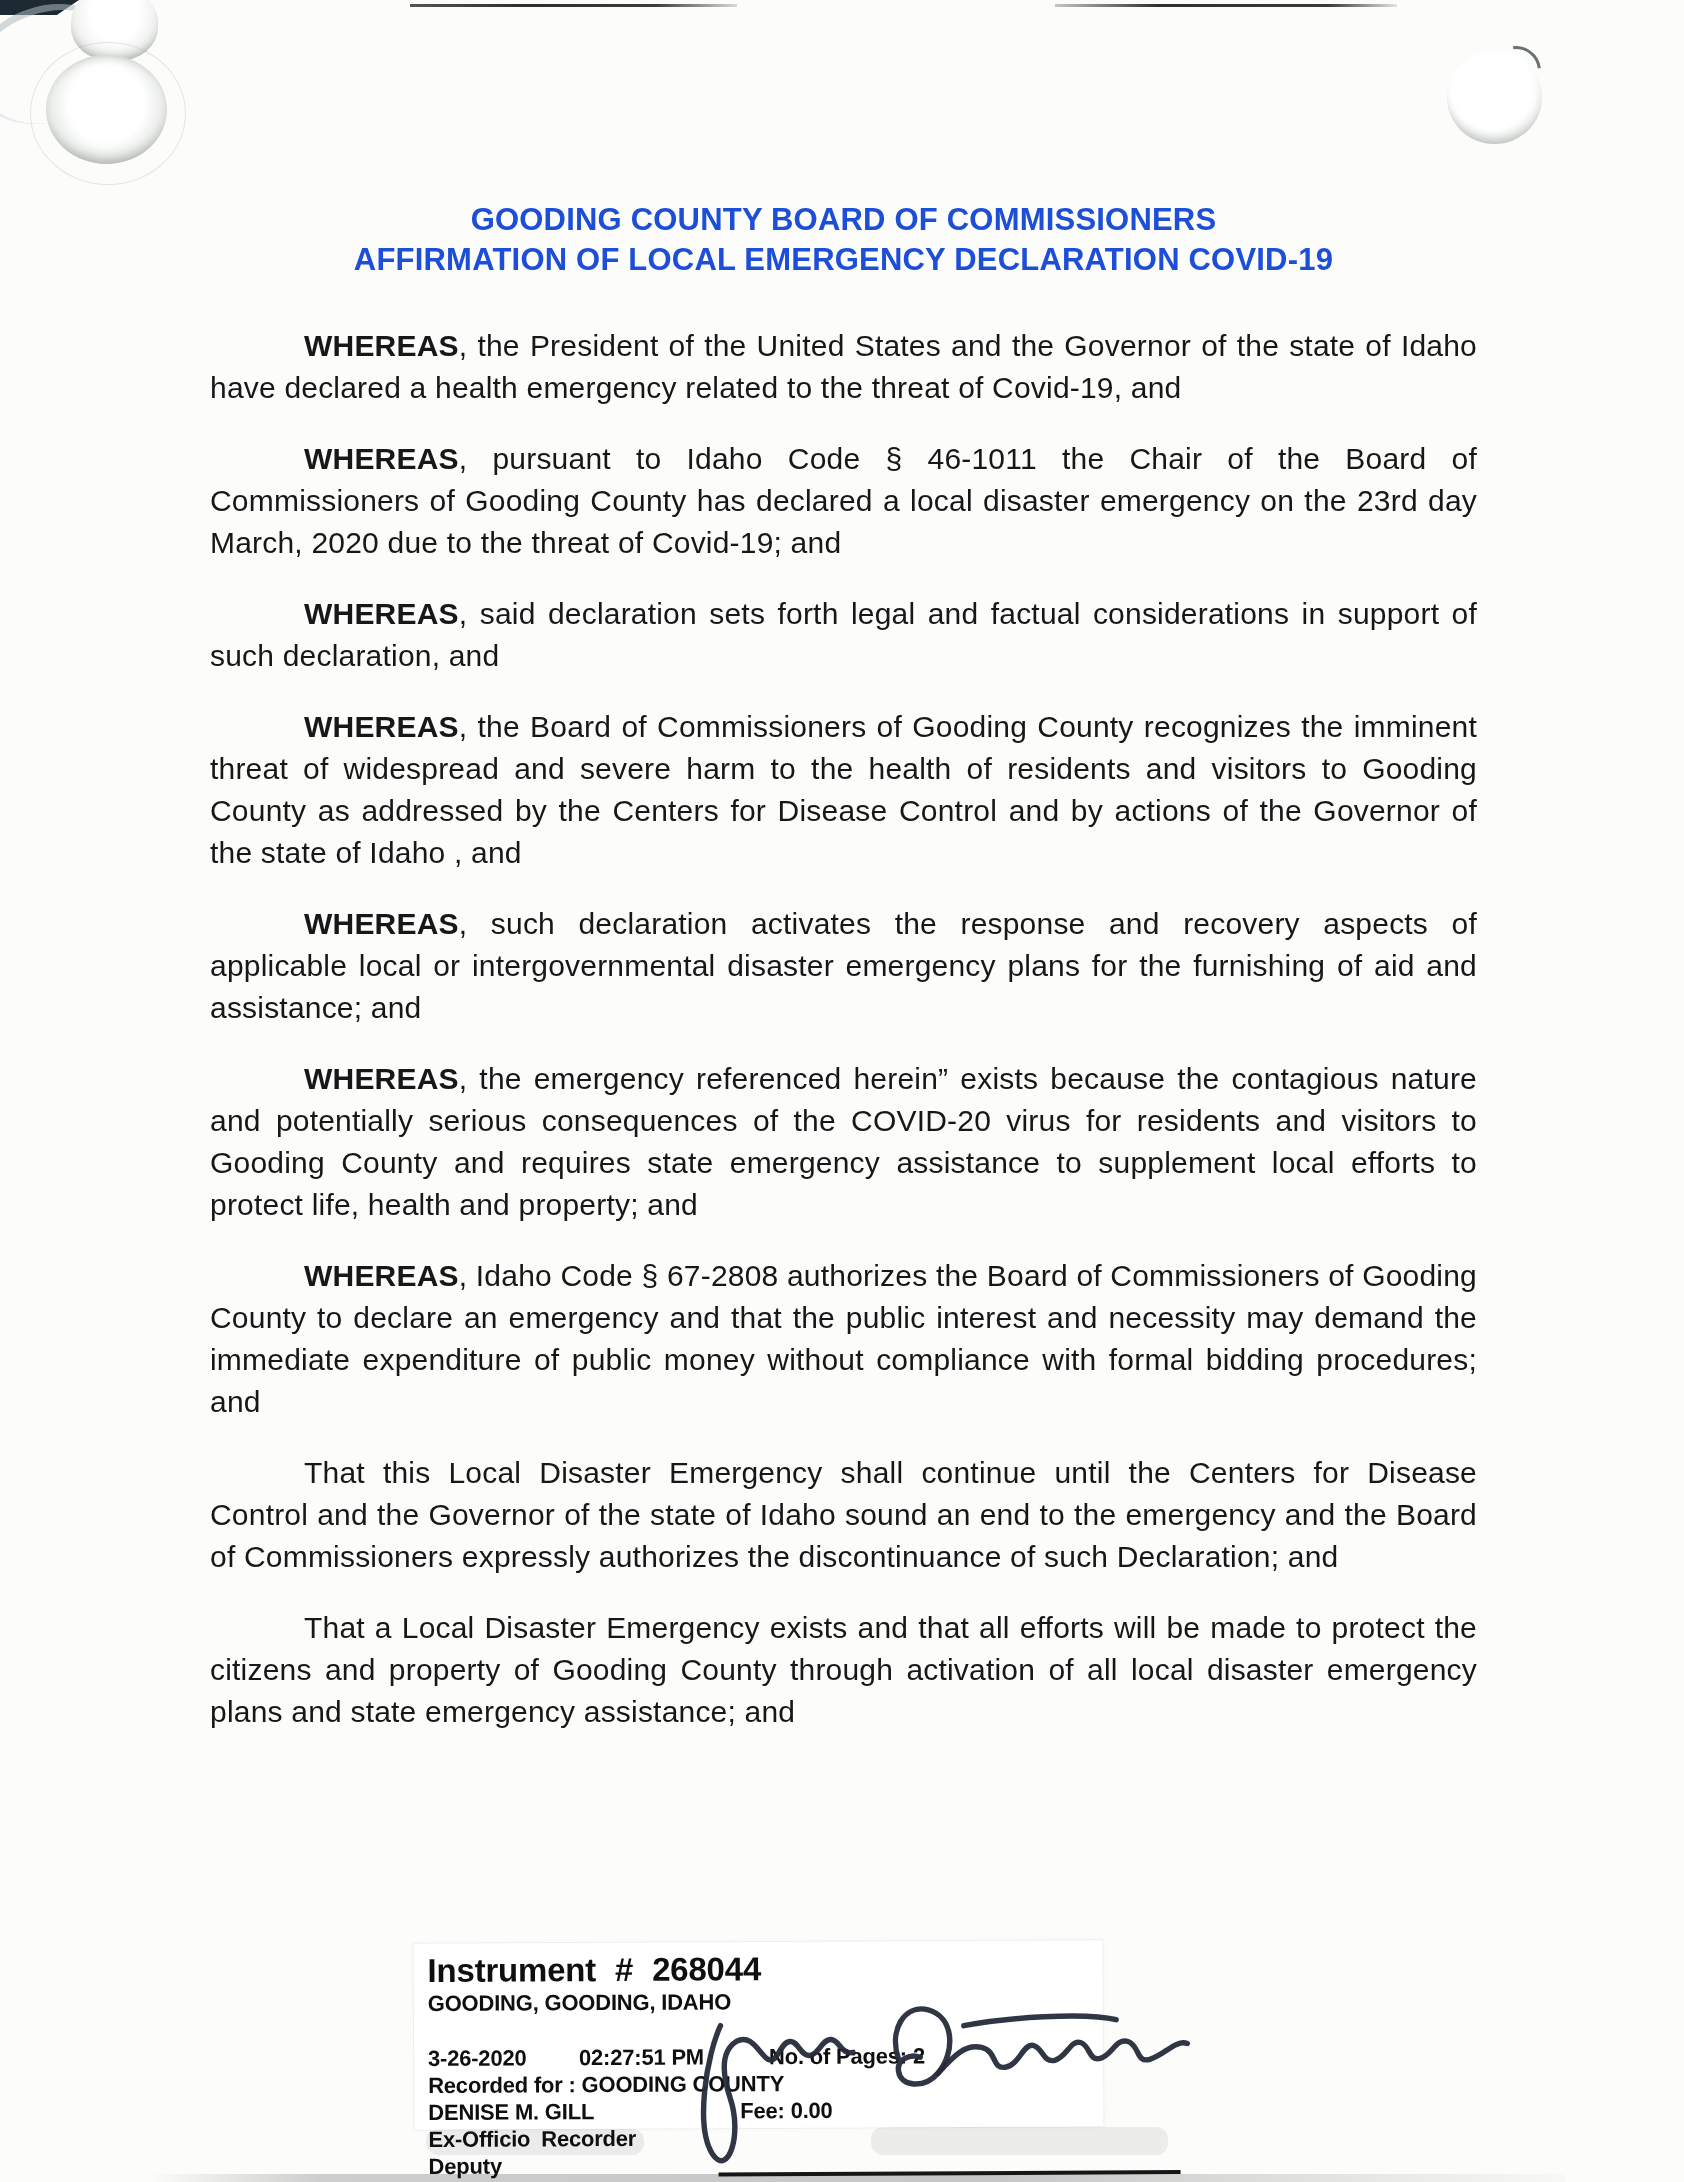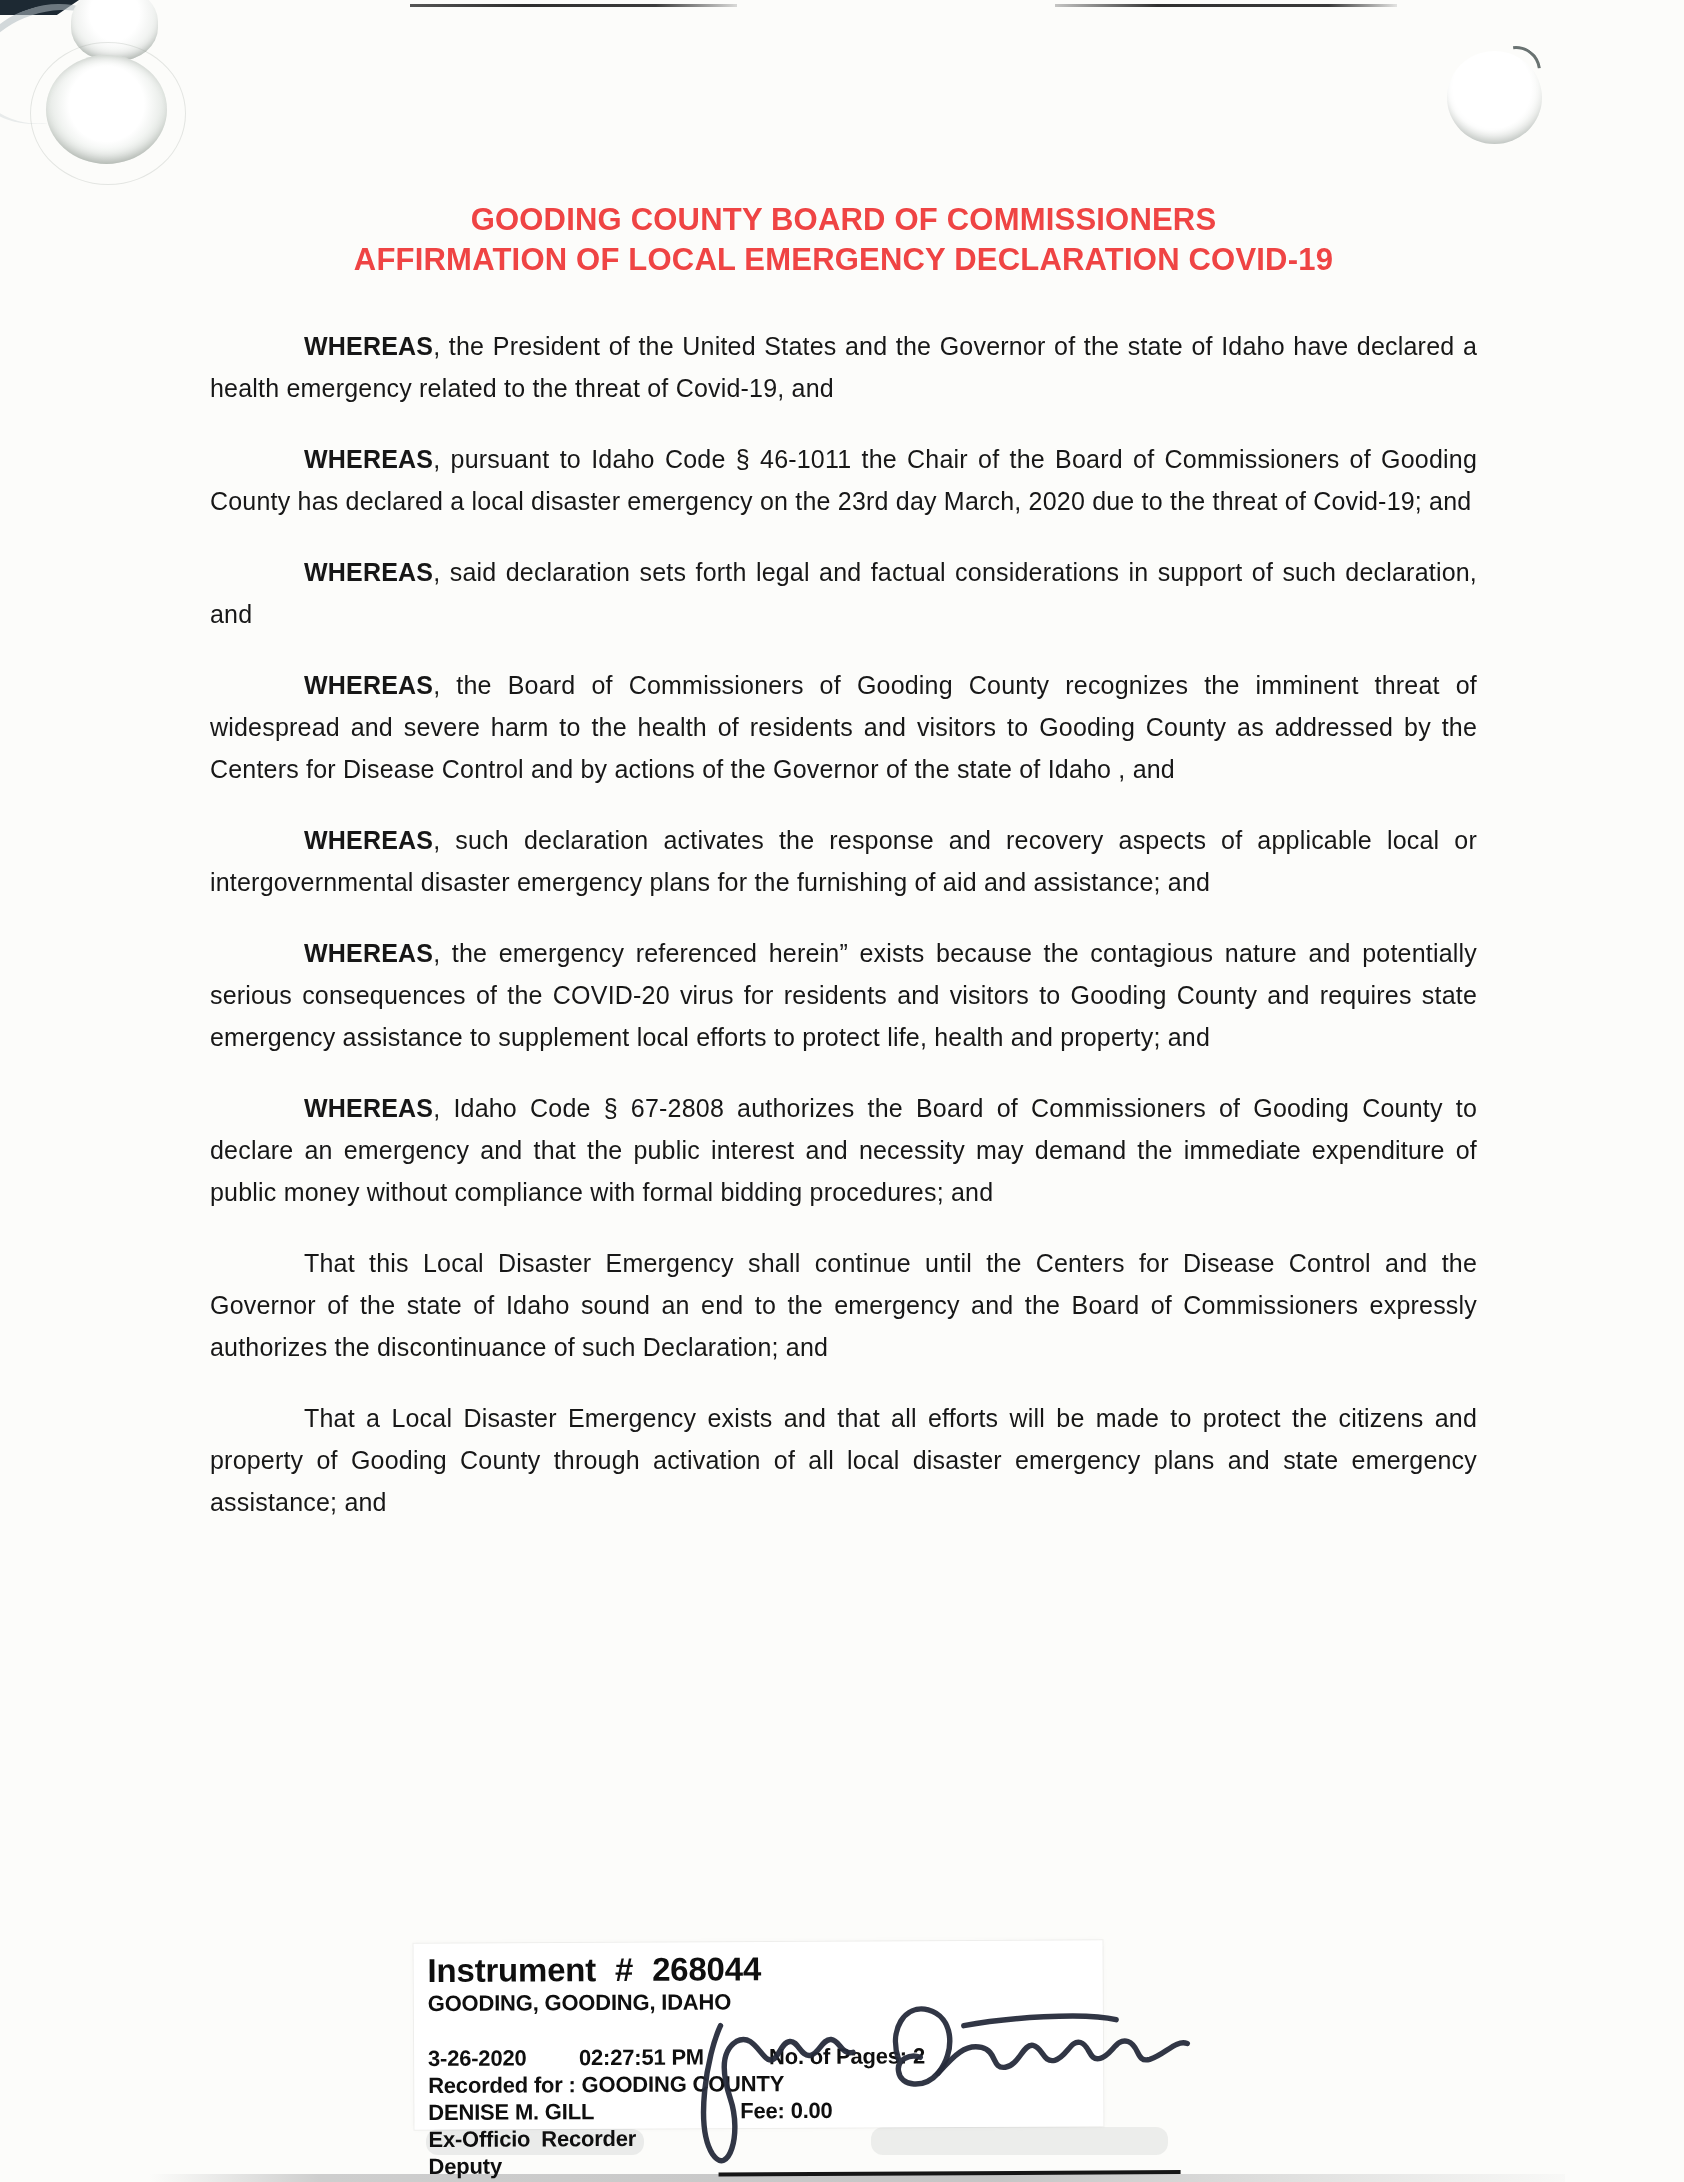--- a/index.html
+++ b/index.html
@@ -29,22 +29,22 @@
     background:linear-gradient(to right,#555,#2e2e2e 35%,#3c3c3c 75%,rgba(80,80,80,.2));}
   .topline2{position:absolute;left:1055px;top:4px;width:342px;height:3px;
     background:linear-gradient(to right,rgba(70,70,70,.3),#303030 30%,#3a3a3a 80%,rgba(90,90,90,.15));}
   .bottom-band{position:absolute;left:149px;bottom:0;width:1416px;height:8px;
     background:linear-gradient(to right,rgba(190,190,190,0),#c6c6c6 12%,#bcbcbc 60%,rgba(200,200,200,.08));opacity:.85;}
   .smudge1{position:absolute;left:426px;top:2129px;width:218px;height:26px;border-radius:12px;background:#9aa0a0;opacity:.18;}
   .smudge2{position:absolute;left:871px;top:2127px;width:297px;height:28px;border-radius:12px;background:#9aa0a0;opacity:.16;}
 
   
   .content{position:absolute;left:210px;top:200px;width:1267px;}
-  .title{font-weight:bold;font-size:31px;line-height:40px;text-align:center;letter-spacing:0.2px;color:#ef4444;}
-  .para{margin:29px 0 0 0;font-size:25px;line-height:42px;text-align:justify;text-indent:94px;
+  .title{font-weight:bold;font-size:31px;line-height:40px;text-align:center;letter-spacing:0.2px;color:#1d4ed8;}
+  .para{margin:29px 0 0 0;font-size:30px;line-height:42px;text-align:justify;text-indent:94px;
     letter-spacing:0.2px;color:#171717;}
   .para:first-of-type{margin-top:45px;}
   .lead{font-weight:bold;}
 
   
   .stamp-bg{position:absolute;left:414px;top:1942px;width:689px;height:186px;background:#ffffff;
     box-shadow:0 0 0 1px rgba(0,0,0,.045), 0 0 6px rgba(0,0,0,.03);transform:rotate(-.3deg);}
   .stamp{position:absolute;left:428px;top:1950px;width:752px;color:#0f0f0f;font-weight:bold;
     letter-spacing:-0.2px;transform:rotate(-.3deg);}
   .stamp .s1{font-size:33px;line-height:38px;word-spacing:10px;}

